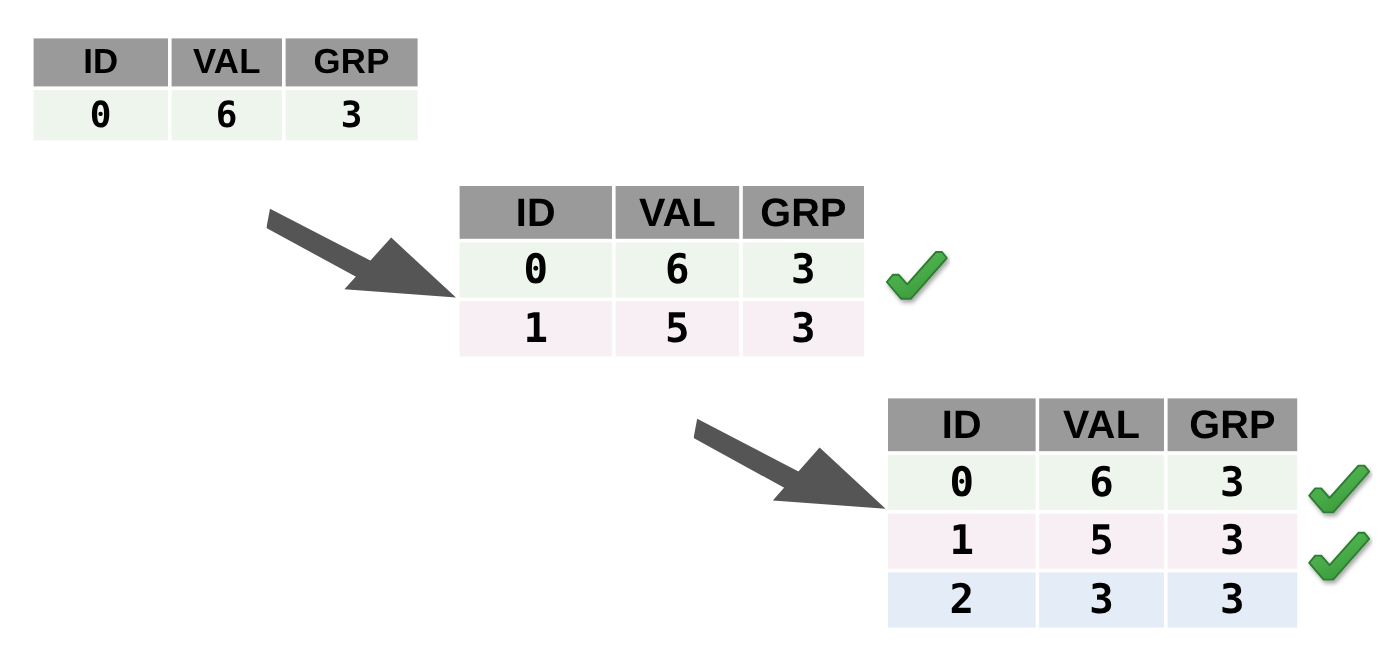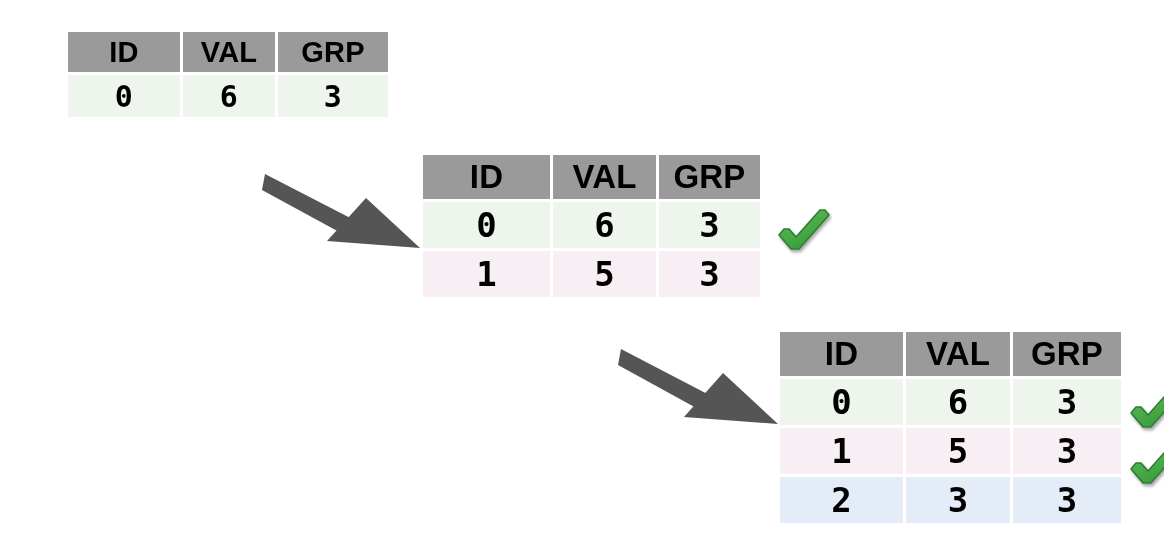--- a/index.html
+++ b/index.html
@@ -12,21 +12,20 @@
     height: 558px;
     position: relative;
     overflow: hidden;
     font-family: "Liberation Sans", sans-serif;
   }
   #stage {
     position: absolute;
     left: 0; top: 0;
     width: 956px;
     height: 558px;
-    margin-left: 40px;
   }
 
   
   .tbl {
     position: absolute;
     display: flex;
     flex-direction: column;
   }
   .trow {
     display: flex;

